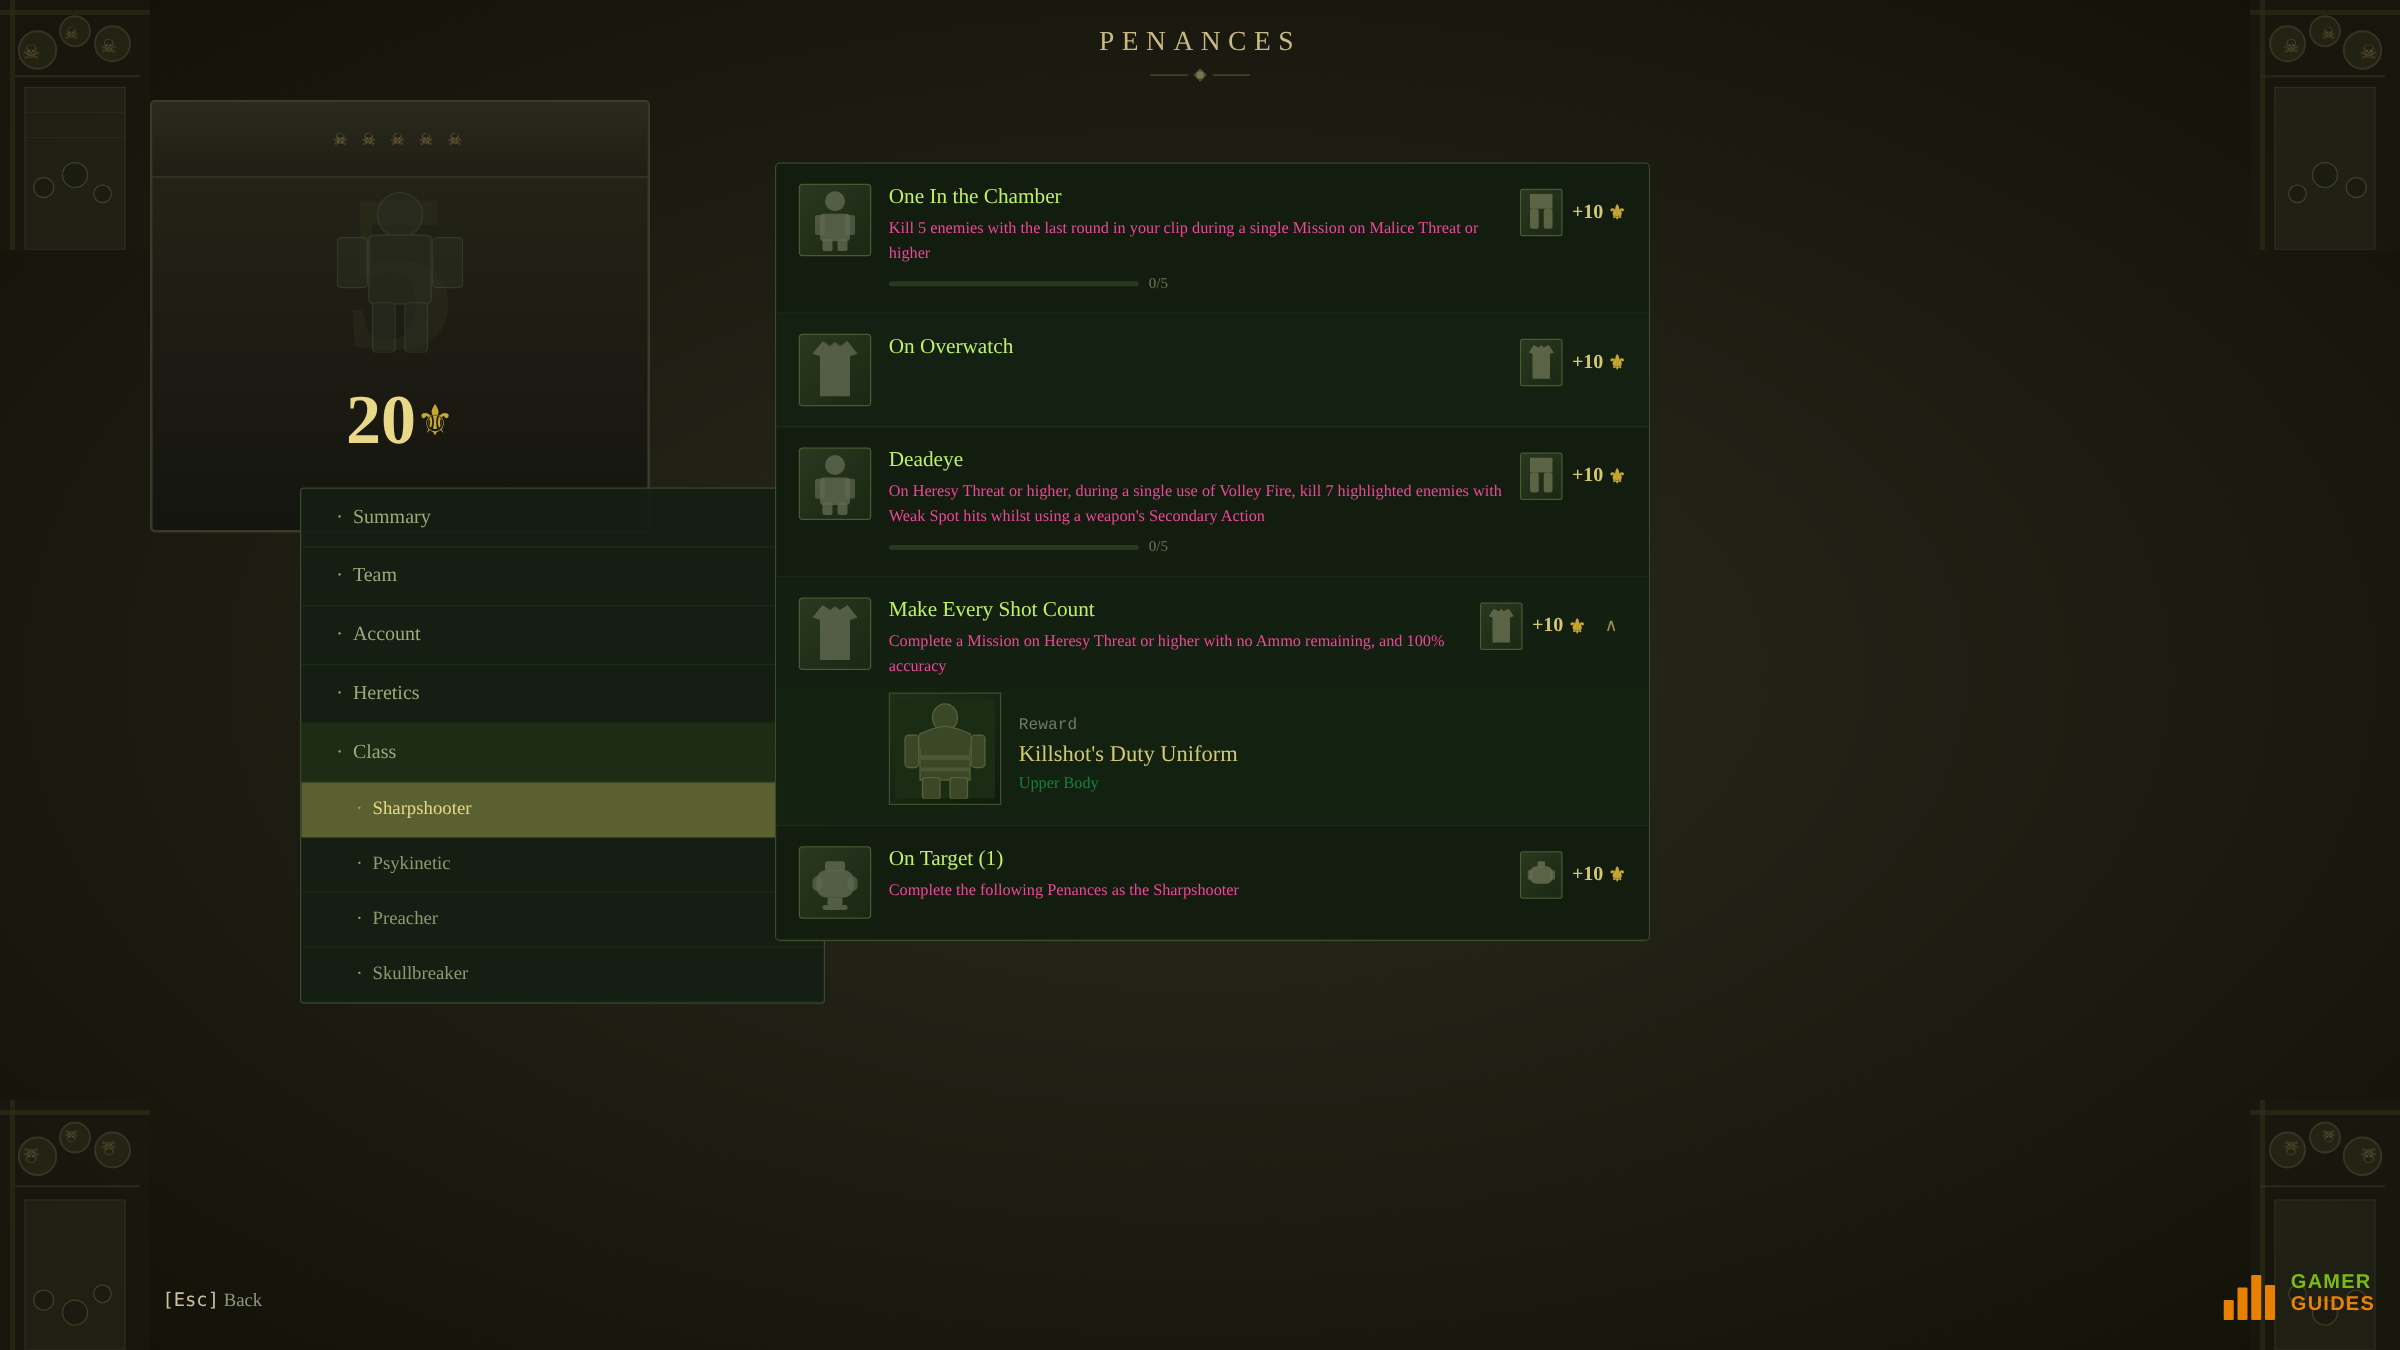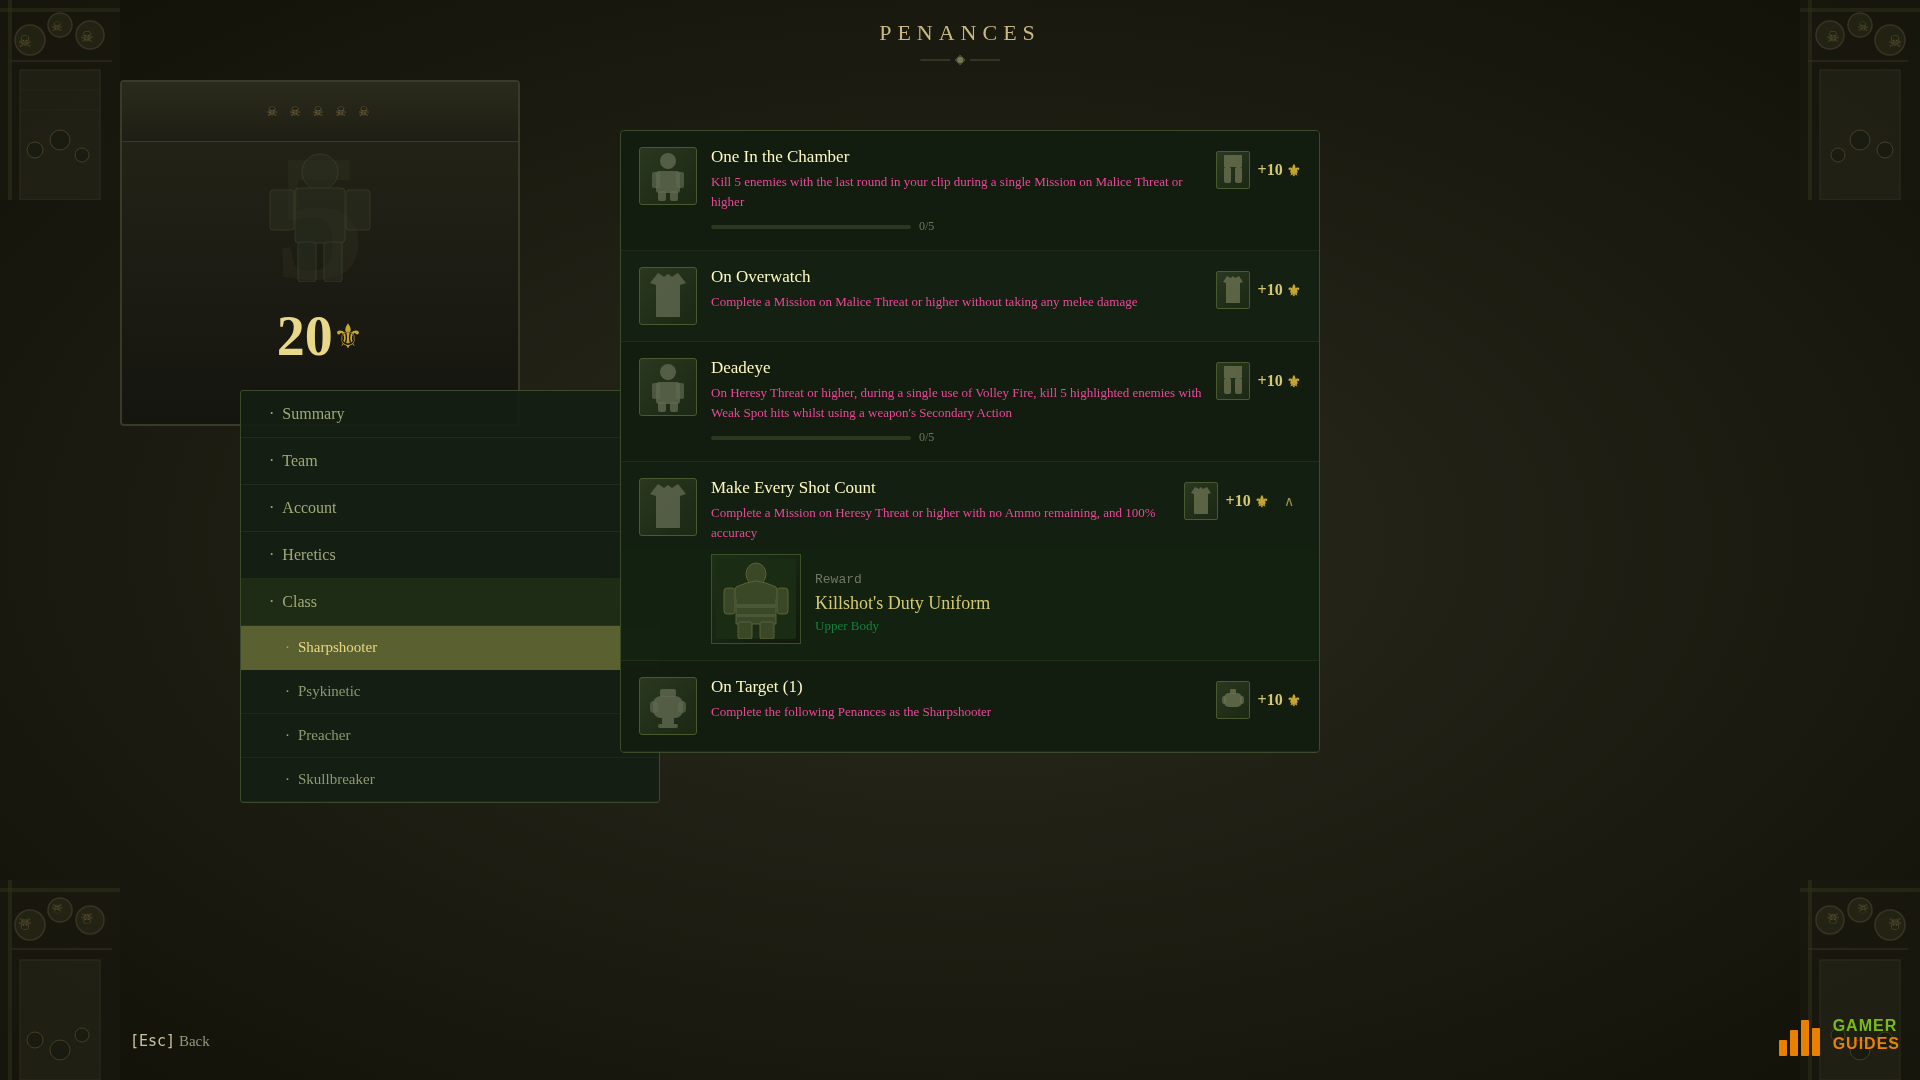--- a/index.html
+++ b/index.html
@@ -176,21 +176,21 @@
       justify-content: center;
       overflow: hidden;
       position: relative;
     }
 
     .penance-content {
       flex: 1;
     }
 
     .penance-title {
-      color: #fef9c3;
+      color: #bef264;
       font-size: 17px;
       font-family: 'Georgia', serif;
       margin-bottom: 5px;
     }
 
     .penance-desc {
       color: #ec4899;
       font-size: 13px;
       line-height: 1.5;
     }
@@ -606,21 +606,20 @@
 
   <div class="penance-item">
     <div class="penance-thumbnail">
       <svg width="40" height="50" viewBox="0 0 40 50">
         <path d="M10,2 L2,12 L8,14 L8,46 L32,46 L32,14 L38,12 L30,2 L24,6 L20,3 L16,6 Z" fill="#606850" opacity="0.8"></path>
         <path d="M10,2 L16,6 L20,3 L24,6 L30,2" fill="none" stroke="#4a5030" stroke-width="1"></path>
       </svg>
     </div>
     <div class="penance-content">
       <div class="penance-title">On Overwatch</div>
-      <div class="penance-desc">Complete a Mission on Malice Threat or higher without taking any melee damage</div>
     </div>
     <div class="penance-right">
       <div class="reward-icon">
         <svg width="22" height="30" viewBox="0 0 22 30">
           <path d="M5,1 L1,7 L4,8 L4,28 L18,28 L18,8 L21,7 L17,1 L13,3 L11,1 L9,3 Z" fill="#6a7050" opacity="0.8"></path>
         </svg>
       </div>
       <div class="points-badge">
         <span>+10</span>
         <span class="crown-icon">⚜</span>
@@ -634,21 +633,21 @@
         <circle cx="20" cy="10" r="8" fill="#606850" opacity="0.8"></circle>
         <rect x="8" y="20" width="24" height="22" rx="3" fill="#606850" opacity="0.8"></rect>
         <rect x="4" y="21" width="8" height="16" rx="2" fill="#606850" opacity="0.7"></rect>
         <rect x="28" y="21" width="8" height="16" rx="2" fill="#606850" opacity="0.7"></rect>
         <rect x="10" y="40" width="8" height="10" rx="2" fill="#606850" opacity="0.8"></rect>
         <rect x="22" y="40" width="8" height="10" rx="2" fill="#606850" opacity="0.8"></rect>
       </svg>
     </div>
     <div class="penance-content">
       <div class="penance-title">Deadeye</div>
-      <div class="penance-desc">On Heresy Threat or higher, during a single use of Volley Fire, kill 5 highlighted enemies with Weak Spot hits whilst using a weapon's Secondary Action</div>
+      <div class="penance-desc">On Heresy Threat or higher, during a single use of Volley Fire, kill 7 highlighted enemies with Weak Spot hits whilst using a weapon's Secondary Action</div>
       <div class="penance-progress">
         <div class="progress-bar-bg">
           <div class="progress-bar-fill" style="width: 0%;"></div>
         </div>
         <span class="progress-text">0/5</span>
       </div>
     </div>
     <div class="penance-right">
       <div class="reward-icon">
         <svg width="22" height="30" viewBox="0 0 22 30">

